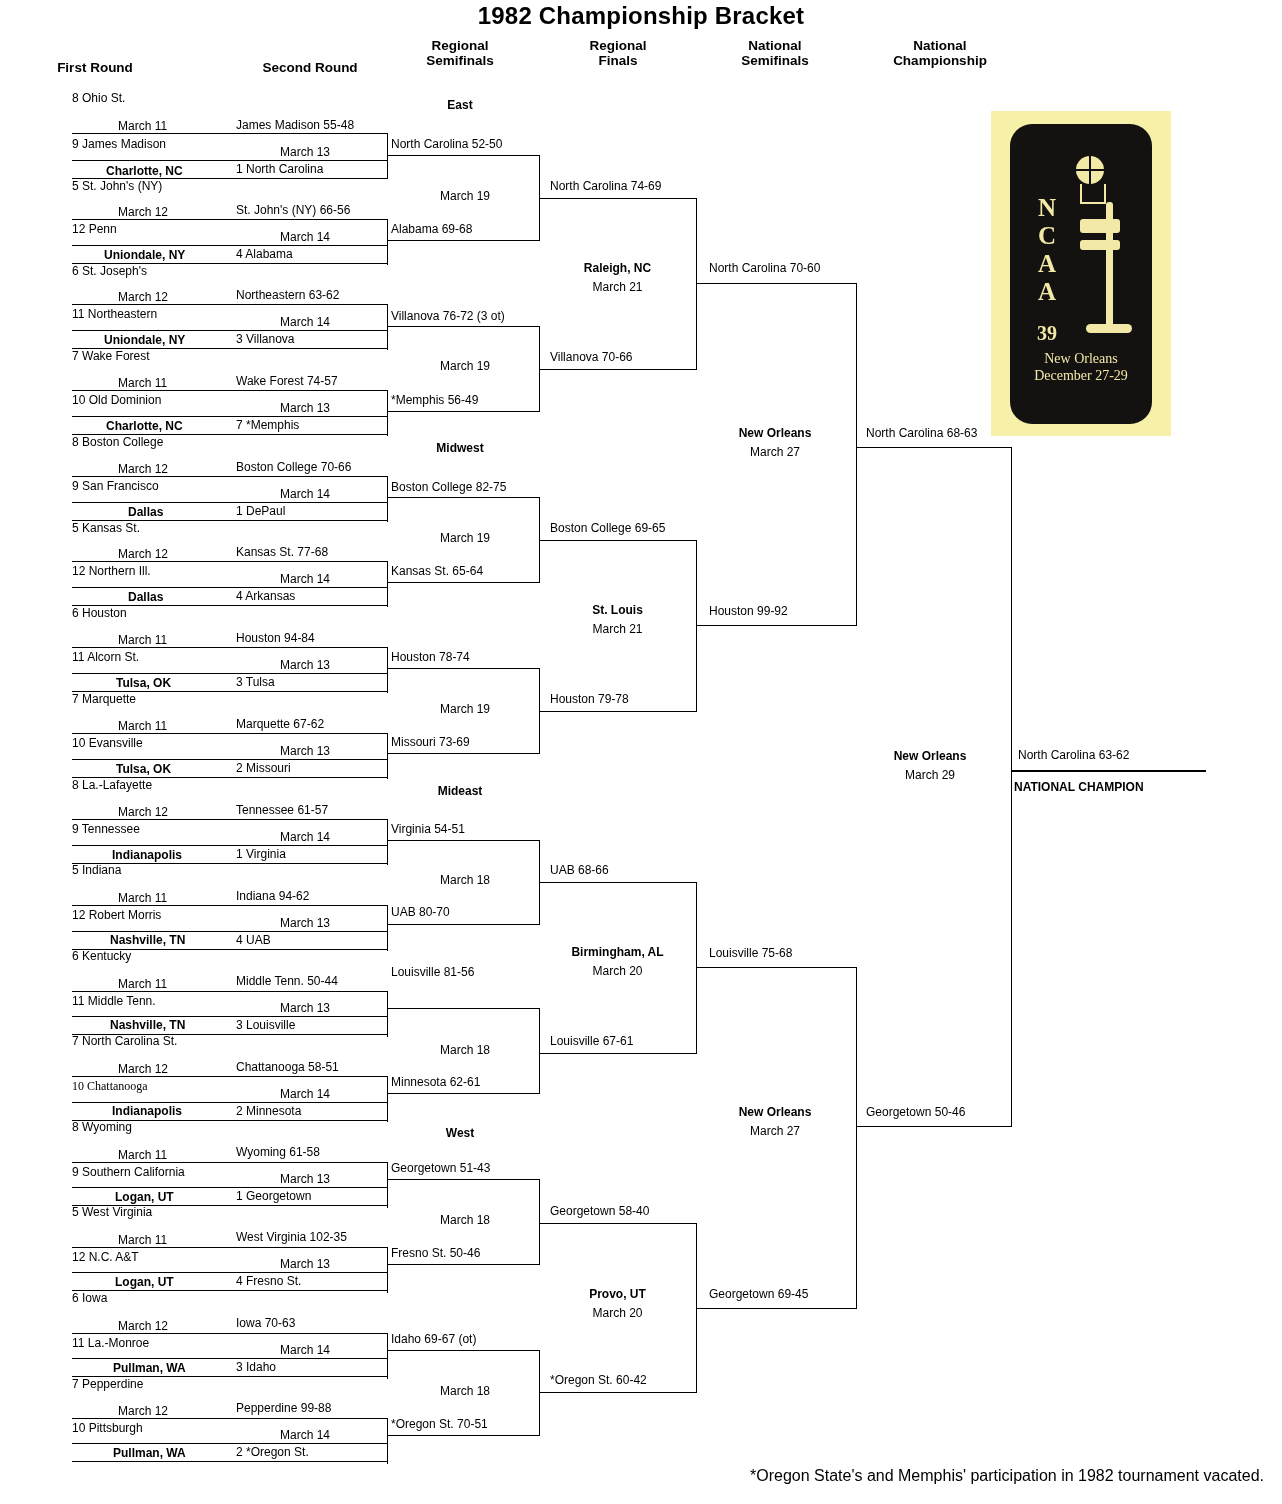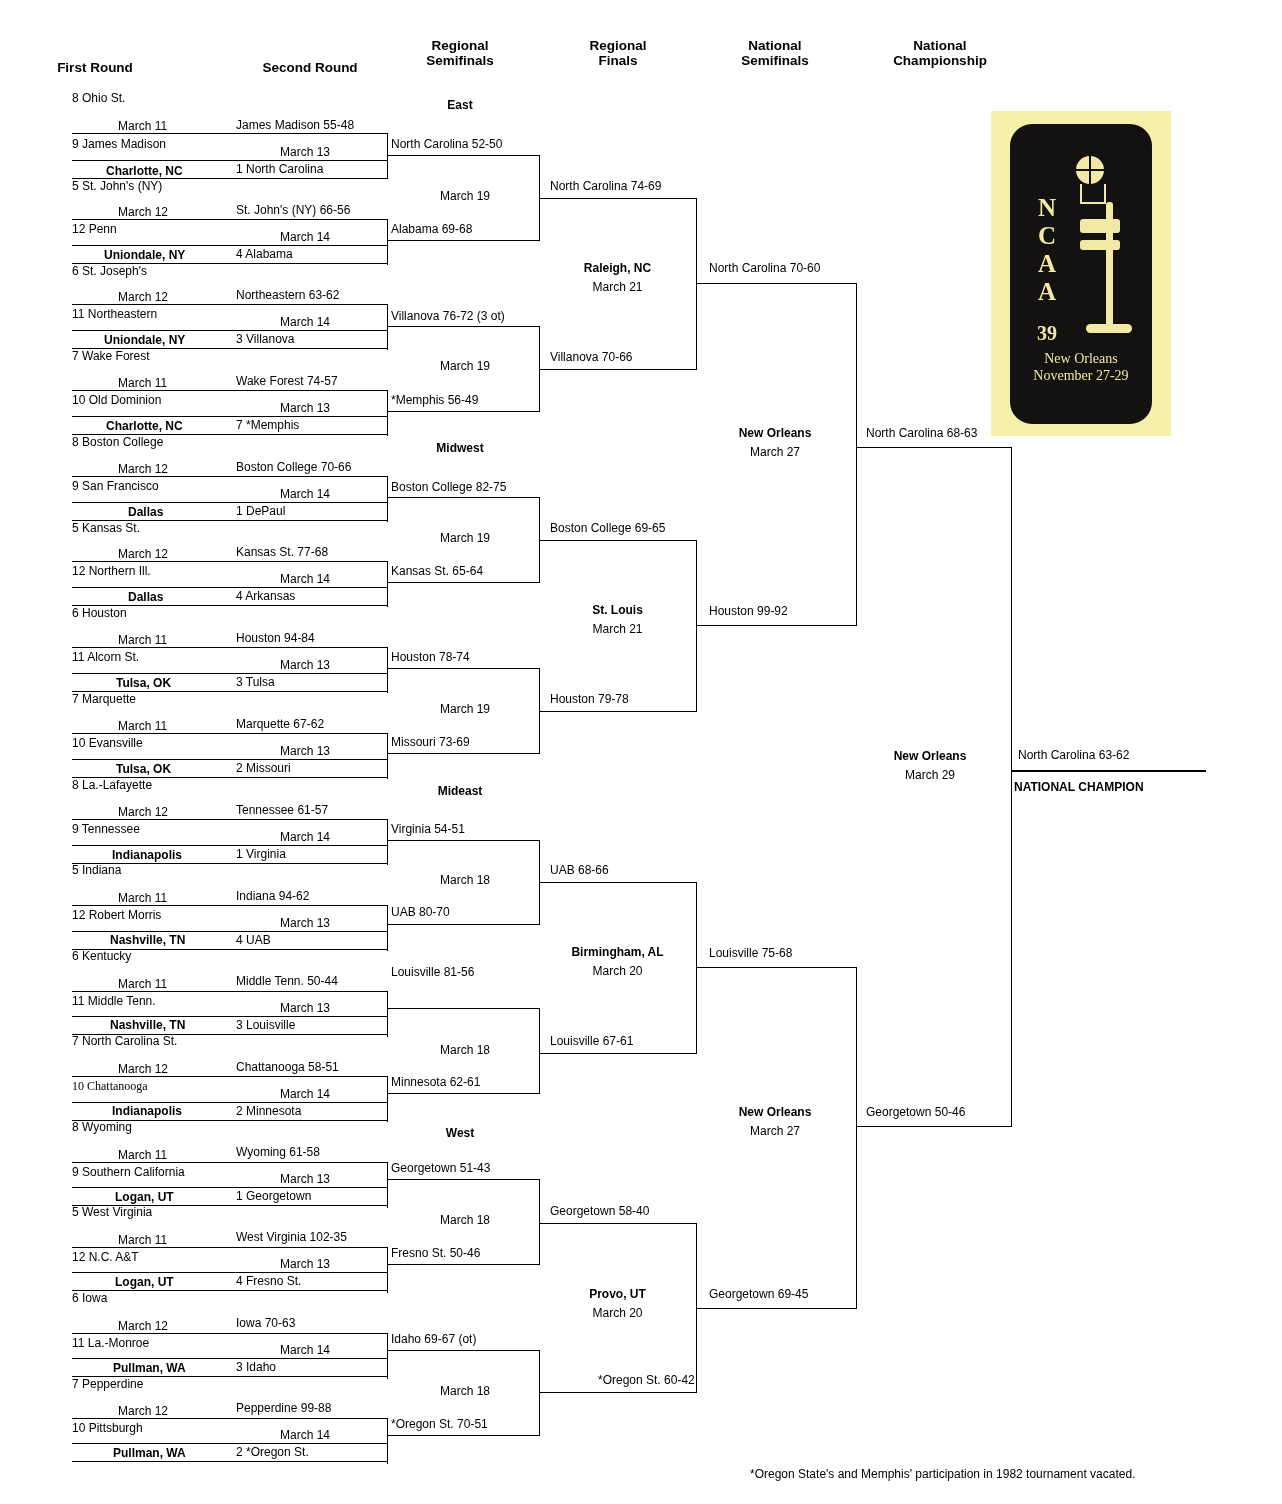--- a/index.html
+++ b/index.html
@@ -163,29 +163,30 @@
     top: 200px;
     width: 46px;
     height: 9px;
     background: #f2e9a6;
     border-radius: 5px;
   }
   .footnote {
     position: absolute;
     left: 750px;
     top: 1467px;
-    font-size: 12px;
+    font-size: 16px;
     white-space: nowrap;
   }
 </style>
 </head>
 <body>
 
 <div id="page">
 
+  <div class="title">1982 Championship Bracket</div>
 
   <div class="colhead" style="left:45px; top:60px; width:100px;">First Round</div>
   <div class="colhead" style="left:245px; top:60px; width:130px;">Second  Round</div>
   <div class="colhead" style="left:400px; top:38px; width:120px;">Regional<br>Semifinals</div>
   <div class="colhead" style="left:558px; top:38px; width:120px;">Regional<br>Finals</div>
   <div class="colhead" style="left:715px; top:38px; width:120px;">National<br>Semifinals</div>
   <div class="colhead" style="left:865px; top:38px; width:150px;">National<br>Championship</div>
 
   <div class="txt b c" style="left:400px; top:99px; width:120px;">East</div>
   <div class="txt b c" style="left:400px; top:442px; width:120px;text-align:center;">Midwest</div>
@@ -197,21 +198,21 @@
       <div class="ball"></div>
       <div class="net"></div>
       <div class="horn-stem"></div>
       <div class="horn-bell"></div>
       <div class="horn-bell2"></div>
       <div class="horn-foot"></div>
       <div class="logo-letters">N<br>C<br>A<br>A</div>
       <div class="logo-82">39</div>
       <div class="logo-city">
         <span>New Orleans</span><br>
-        <span>November 27-29</span>
+        <span>December 27-29</span>
       </div>
     </div>
   </div>
 
   <div class="footnote">*Oregon State's  and Memphis' participation in 1982 tournament vacated.</div>
 
   <div class="txt" style="left:72px; top:92px;">8 Ohio St.</div>
   <div class="txt" style="left:118px; top:120px;">March 11</div>
   <div class="txt" style="left:72px; top:138px;">9 James Madison</div>
   <div class="txt b" style="left:106px; top:165px;">Charlotte, NC</div>
@@ -527,21 +528,21 @@
   <div class="txt b c" style="left:545px; top:946px; width:145px;">Birmingham, AL</div>
   <div class="txt c" style="left:545px; top:965px; width:145px;">March 20</div>
   <div class="txt" style="left:550px; top:1035px;">Louisville 67-61</div>
   <div class="line hline" style="left:539px; top:882px; width:157px;"></div>
   <div class="line hline" style="left:539px; top:1053px; width:157px;"></div>
   <div class="line vline" style="left:696px; top:882px; height:172px;"></div>
 
   <div class="txt" style="left:550px; top:1205px;">Georgetown 58-40</div>
   <div class="txt b c" style="left:545px; top:1288px; width:145px;">Provo, UT</div>
   <div class="txt c" style="left:545px; top:1307px; width:145px;">March 20</div>
-  <div class="txt" style="left:550px; top:1374px;margin-left:48px;">*Oregon St. 60-42</div>
+  <div class="txt" style="left:550px; top:1374px;">*Oregon St. 60-42</div>
   <div class="line hline" style="left:539px; top:1223px; width:157px;"></div>
   <div class="line hline" style="left:539px; top:1392px; width:157px;"></div>
   <div class="line vline" style="left:696px; top:1223px; height:170px;"></div>
 
   <div class="txt" style="left:709px; top:262px;">North Carolina 70-60</div>
   <div class="txt b c" style="left:700px; top:427px; width:150px;">New Orleans</div>
   <div class="txt c" style="left:700px; top:446px; width:150px;">March 27</div>
   <div class="txt" style="left:709px; top:605px;">Houston 99-92</div>
   <div class="line hline" style="left:696px; top:283px; width:160px;"></div>
   <div class="line hline" style="left:696px; top:625px; width:160px;"></div>

